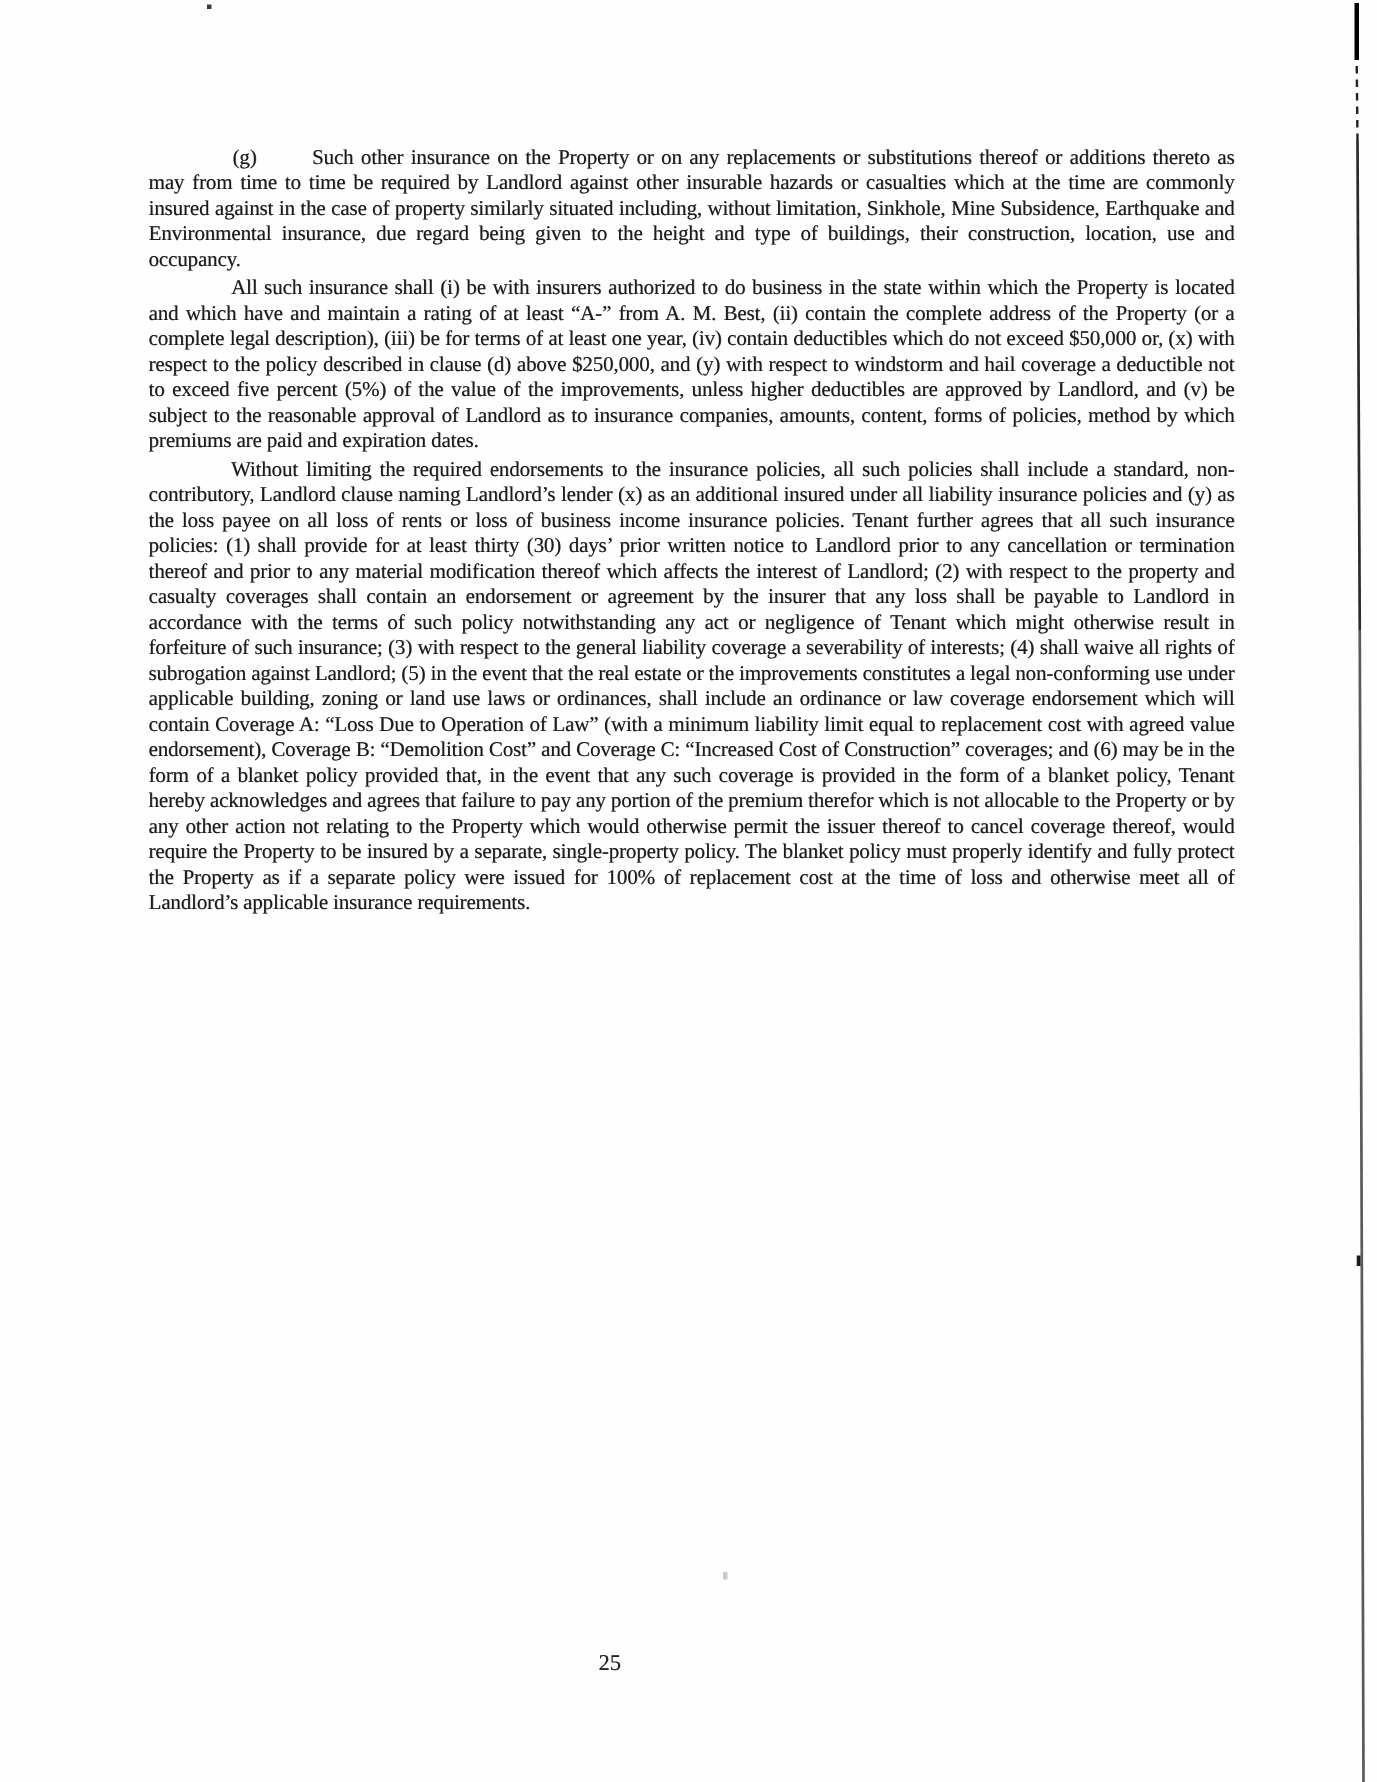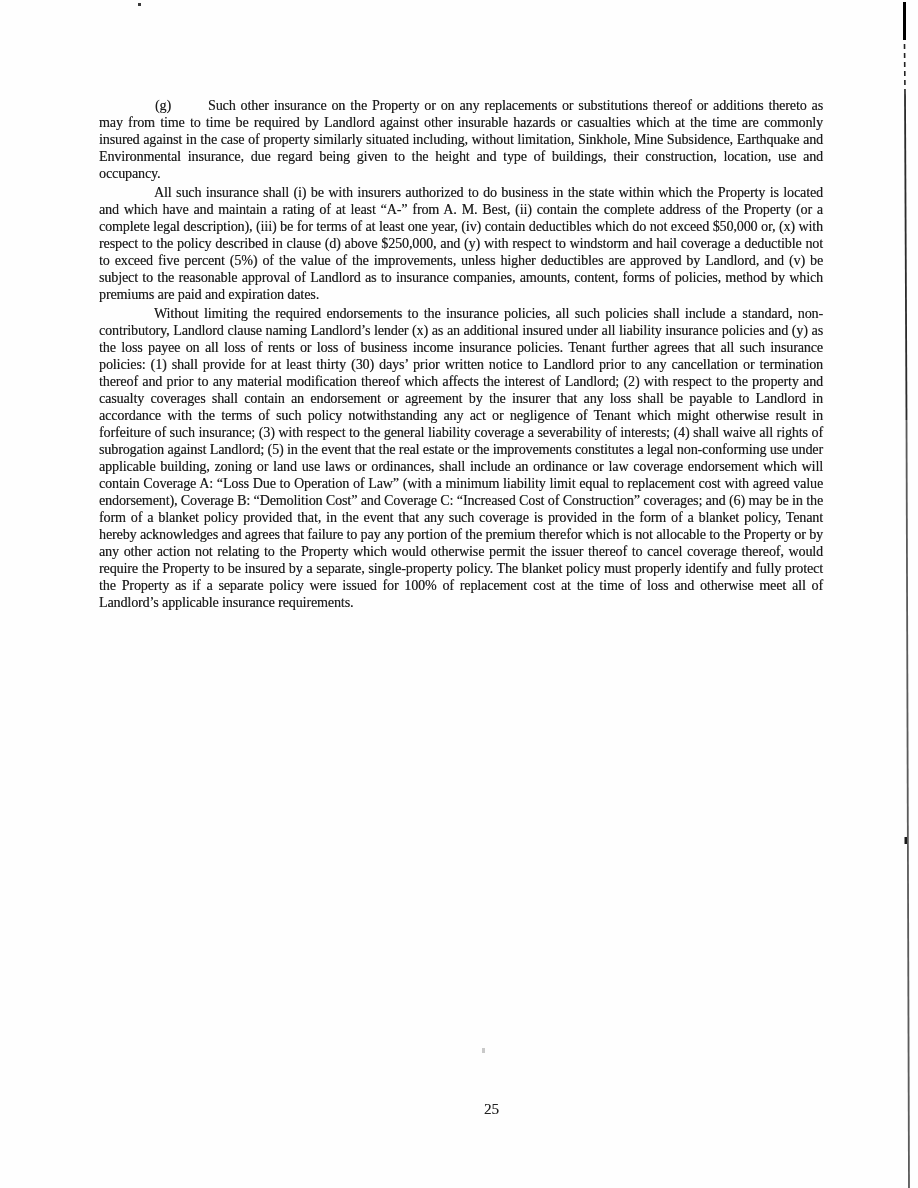--- a/index.html
+++ b/index.html
@@ -42,21 +42,21 @@
     margin-left: 56px;
   }
   .g-body {
     margin-left: 37px;
   }
   .page-number {
     position: absolute;
     left: 399px;
     top: 1101px;
     width: 100px;
-    text-align: right;
+    text-align: left;
     font-size: 15px;
     color: #222;
     text-shadow: 0.2px 0 0 rgba(25,25,25,0.5);
   }
   .artifacts {
     position: absolute;
     left: 0;
     top: 0;
     pointer-events: none;
   }

